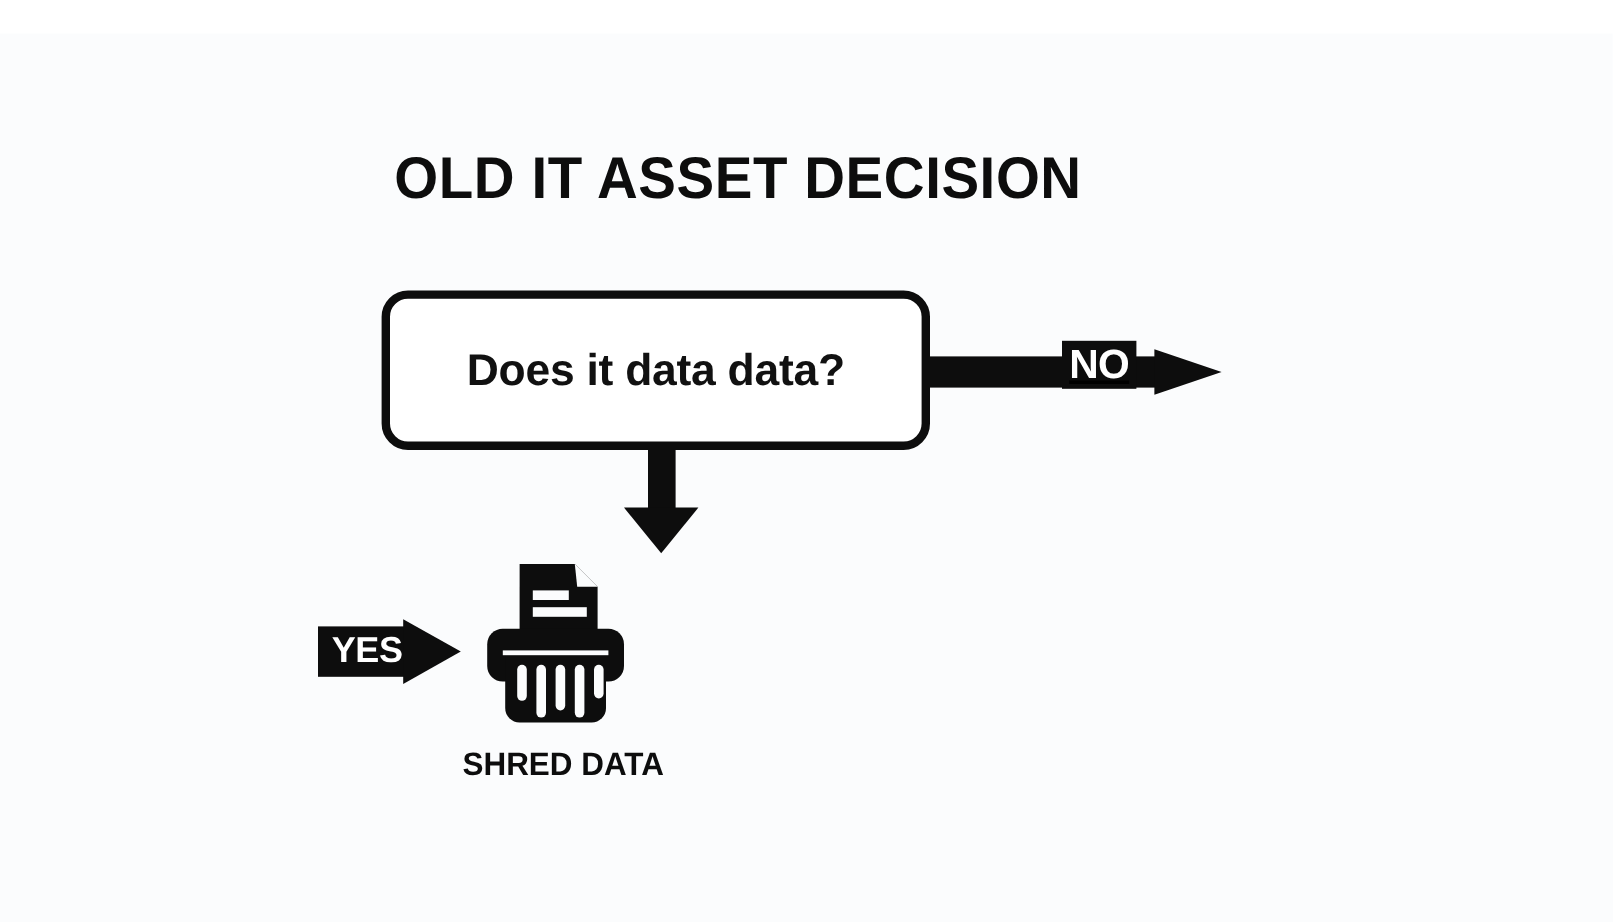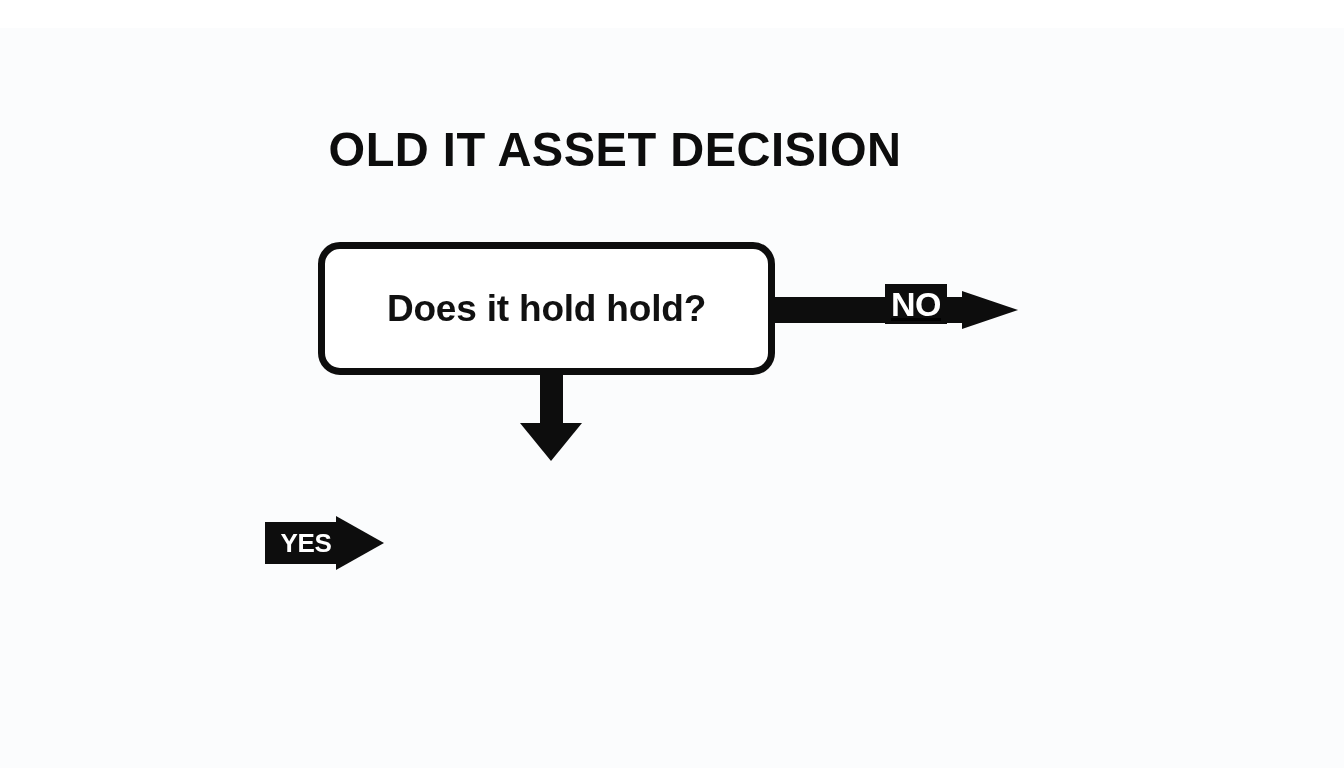--- a/index.html
+++ b/index.html
@@ -153,21 +153,21 @@
     width: 74px;
     height: 42px;
     background: #0d0d0d;
     display: flex;
     align-items: center;
     justify-content: center;
   }
   #yes-label {
     font-family: "Liberation Sans", sans-serif;
     font-weight: 700;
-    font-size: 26px;
+    font-size: 30px;
     color: #ffffff;
     line-height: 1;
     letter-spacing: -0.3px;
     padding-left: 8px;
   }
   #yes-arrow .head {
     position: absolute;
     left: 71px;
     top: 0;
     width: 0;
@@ -226,21 +226,21 @@
   }
 </style>
 </head>
 <body>
 
 <div id="stage">
 
   <div id="page-title">OLD IT ASSET DECISION</div>
 
   <div id="decision-box">
-    <span id="decision-box-label">Does it hold hold?</span>
+    <span id="decision-box-label">Does it data data?</span>
   </div>
 
   <div id="no-arrow">
     <div class="shaft"></div>
     <div class="head"></div>
   </div>
   <div id="no-label-wrap">
     <span id="no-label">NO</span>
   </div>
 
@@ -249,15 +249,36 @@
     <div class="head"></div>
   </div>
 
   <div id="yes-arrow">
     <div class="body">
       <span id="yes-label">YES</span>
     </div>
     <div class="head"></div>
   </div>
 
+  <div id="shred-node">
+    <svg id="shredder-icon" width="118" height="138" viewBox="0 0 118 138">
+
+      <path d="M29 2 H75 L94 21 V58 H29 Z" fill="#0d0d0d"></path>
+      <path d="M75 2 L94 21 H77 Z" fill="#fbfcfd"></path>
+      <rect x="40" y="24" width="30" height="8" fill="#fbfcfd"></rect>
+      <rect x="40" y="38" width="45" height="8" fill="#fbfcfd"></rect>
+
+      <rect x="2" y="56" width="114" height="44" rx="13" fill="#0d0d0d"></rect>
+
+      <path d="M17 76 H101 V122 a12 12 0 0 1 -12 12 H29 a12 12 0 0 1 -12 -12 Z" fill="#0d0d0d"></path>
+      <rect x="15" y="74" width="88" height="4" fill="#fbfcfd"></rect>
+
+      <rect x="27" y="86" width="8" height="30" rx="4" fill="#fbfcfd"></rect>
+      <rect x="43" y="86" width="8" height="44" rx="4" fill="#fbfcfd"></rect>
+      <rect x="59" y="86" width="8" height="38" rx="4" fill="#fbfcfd"></rect>
+      <rect x="75" y="86" width="8" height="44" rx="4" fill="#fbfcfd"></rect>
+      <rect x="91" y="86" width="8" height="28" rx="4" fill="#fbfcfd"></rect>
+    </svg>
+    <div id="shred-label">SHRED DATA</div>
+  </div>
 
 
 </div>
 
 </body></html>

